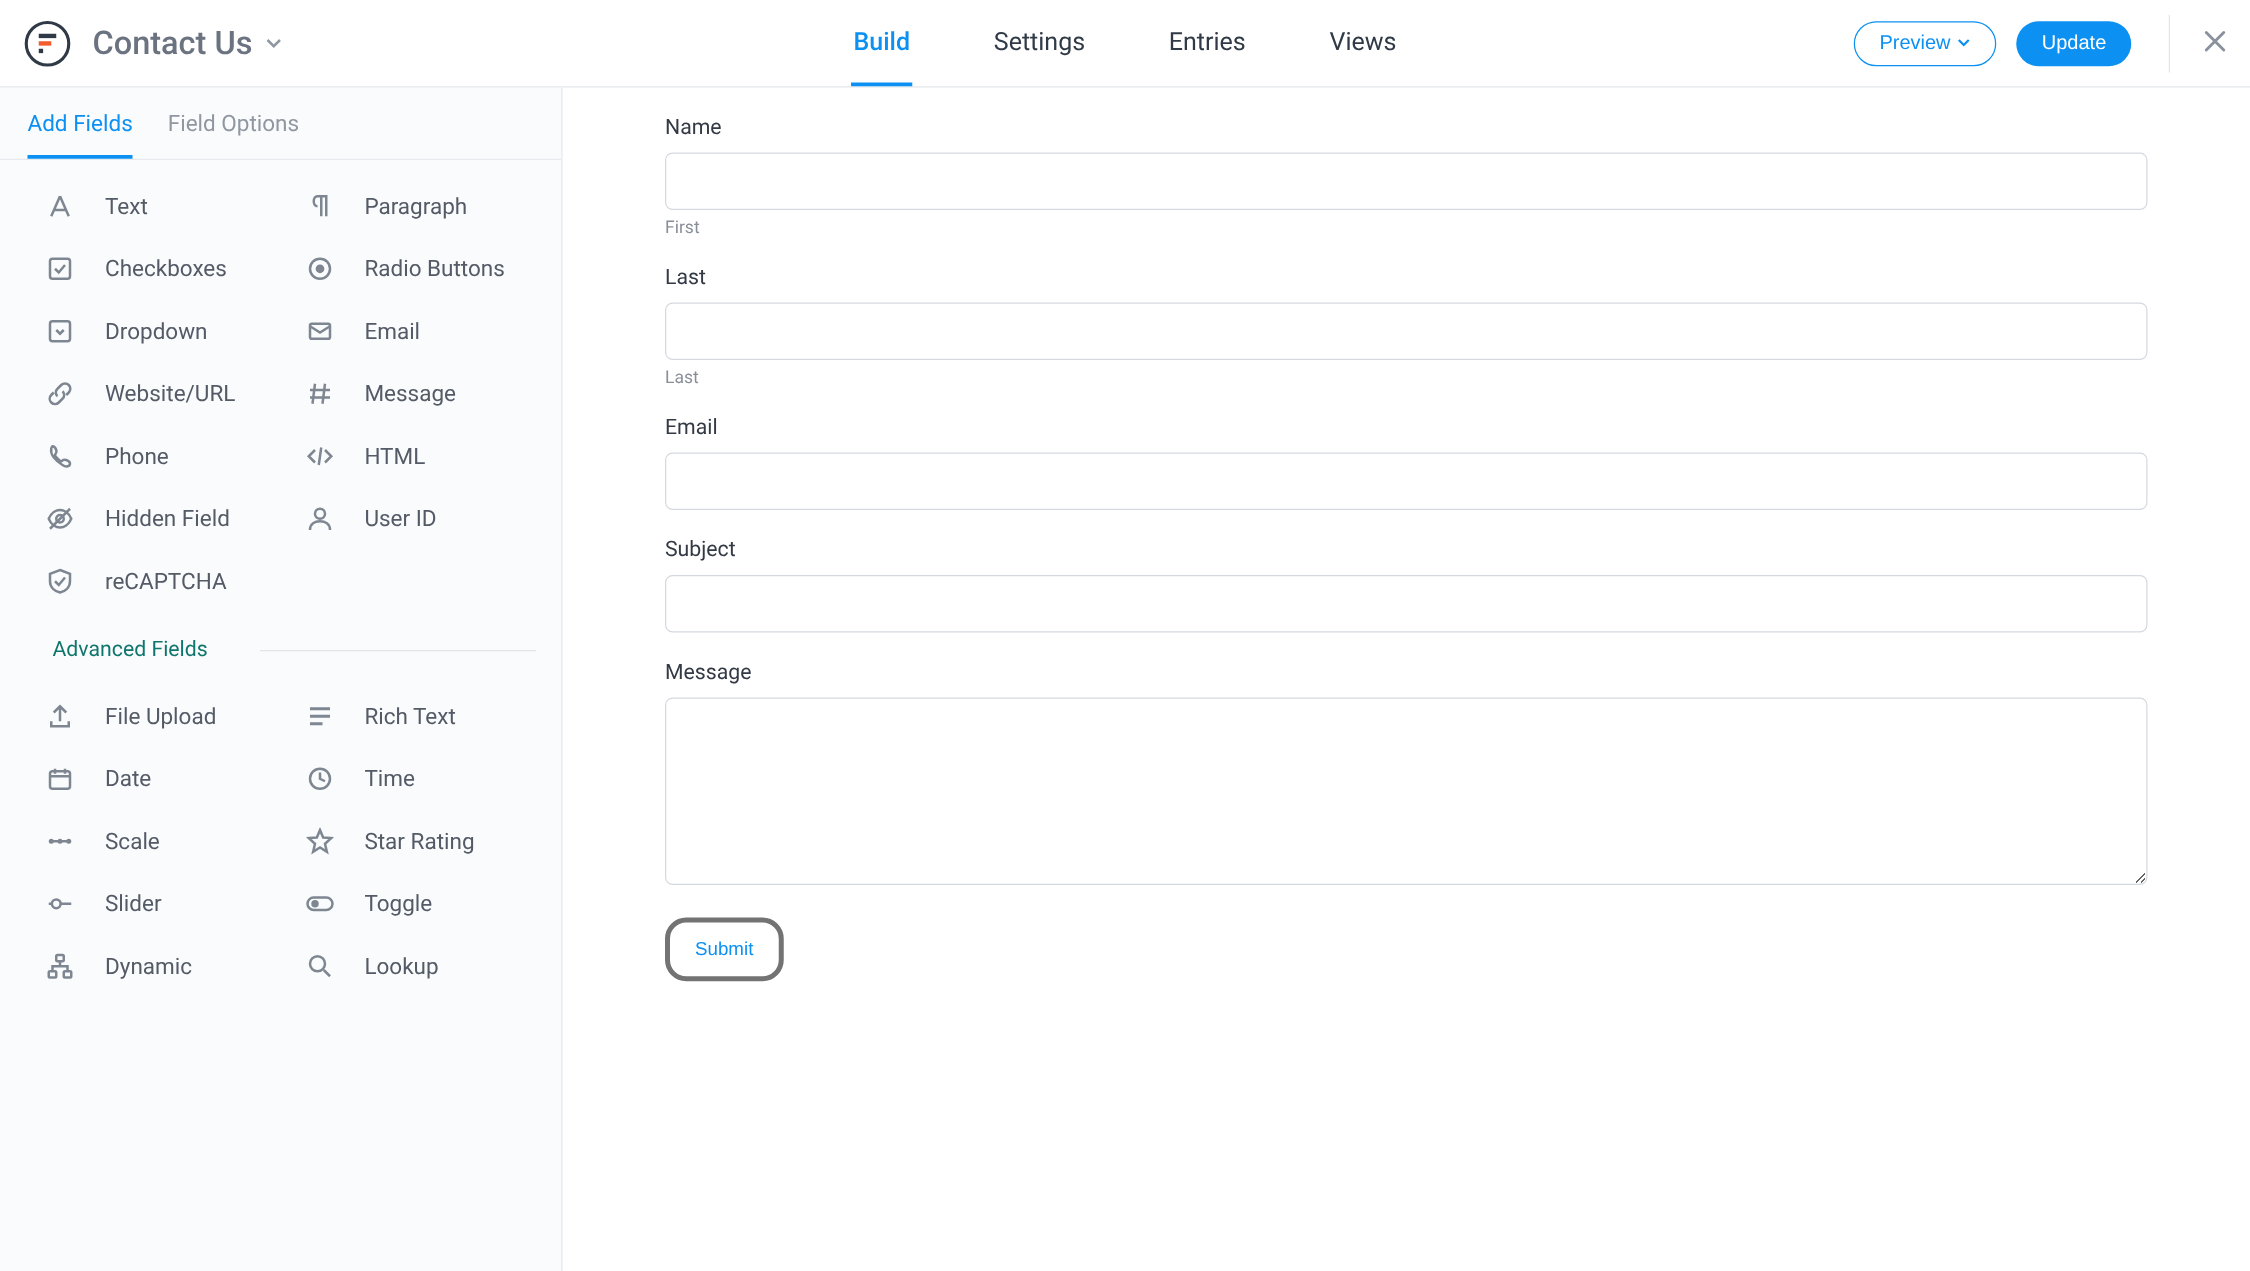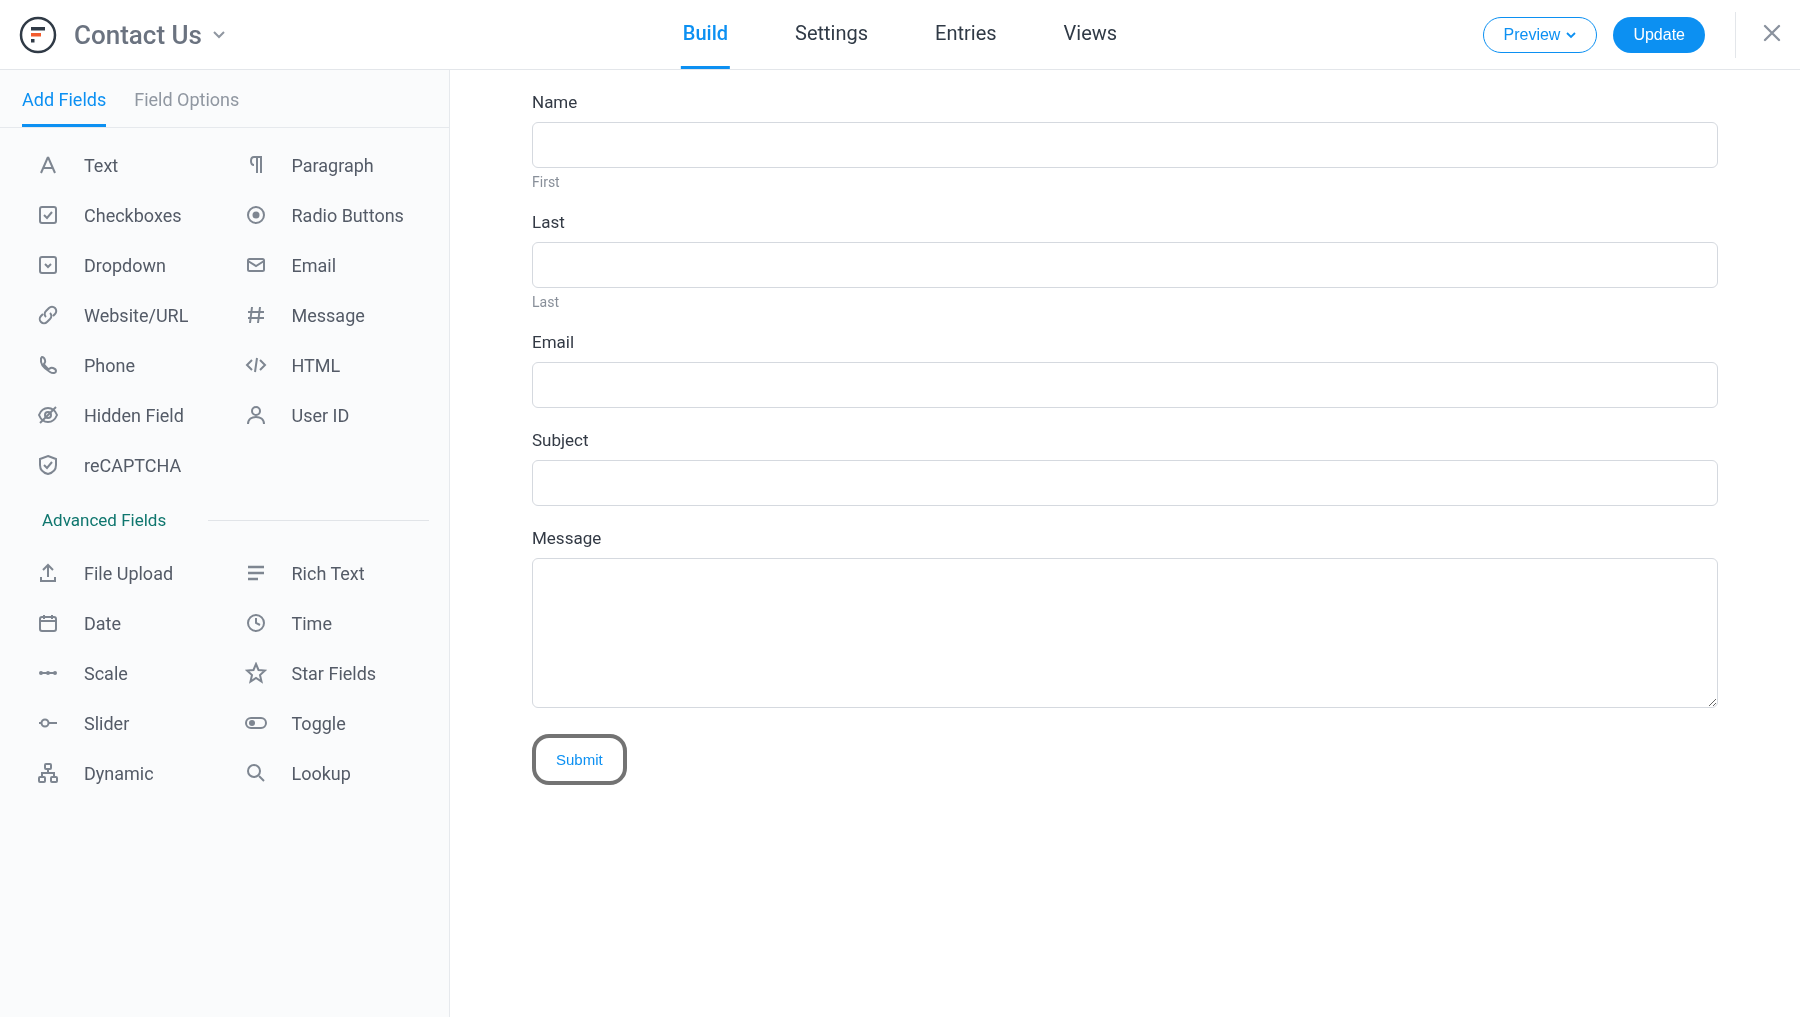--- a/index.html
+++ b/index.html
@@ -270,21 +270,21 @@
                 </svg>
               </span>
             <span>Scale</span>
           </div>
           <div class="field-item">
             <span class="ficon">
                 <svg width="22" height="22" viewBox="0 0 22 22">
                   <path d="M11 2 L13.5 8 L20 8.5 L15 13 L16.5 19.5 L11 16 L5.5 19.5 L7 13 L2 8.5 L8.5 8 Z" stroke="#7e8691" stroke-width="2" fill="none"></path>
                 </svg>
               </span>
-            <span>Star Fields</span>
+            <span>Star Rating</span>
           </div>
           <div class="field-item">
             <span class="ficon">
                 <svg width="22" height="22" viewBox="0 0 22 22">
                   <path d="M2 11 H20" stroke="#7e8691" stroke-width="2"></path>
                   <circle cx="8" cy="11" r="3.5" stroke="#7e8691" stroke-width="2" fill="#fafbfc"></circle>
                 </svg>
               </span>
             <span>Slider</span>
           </div>

